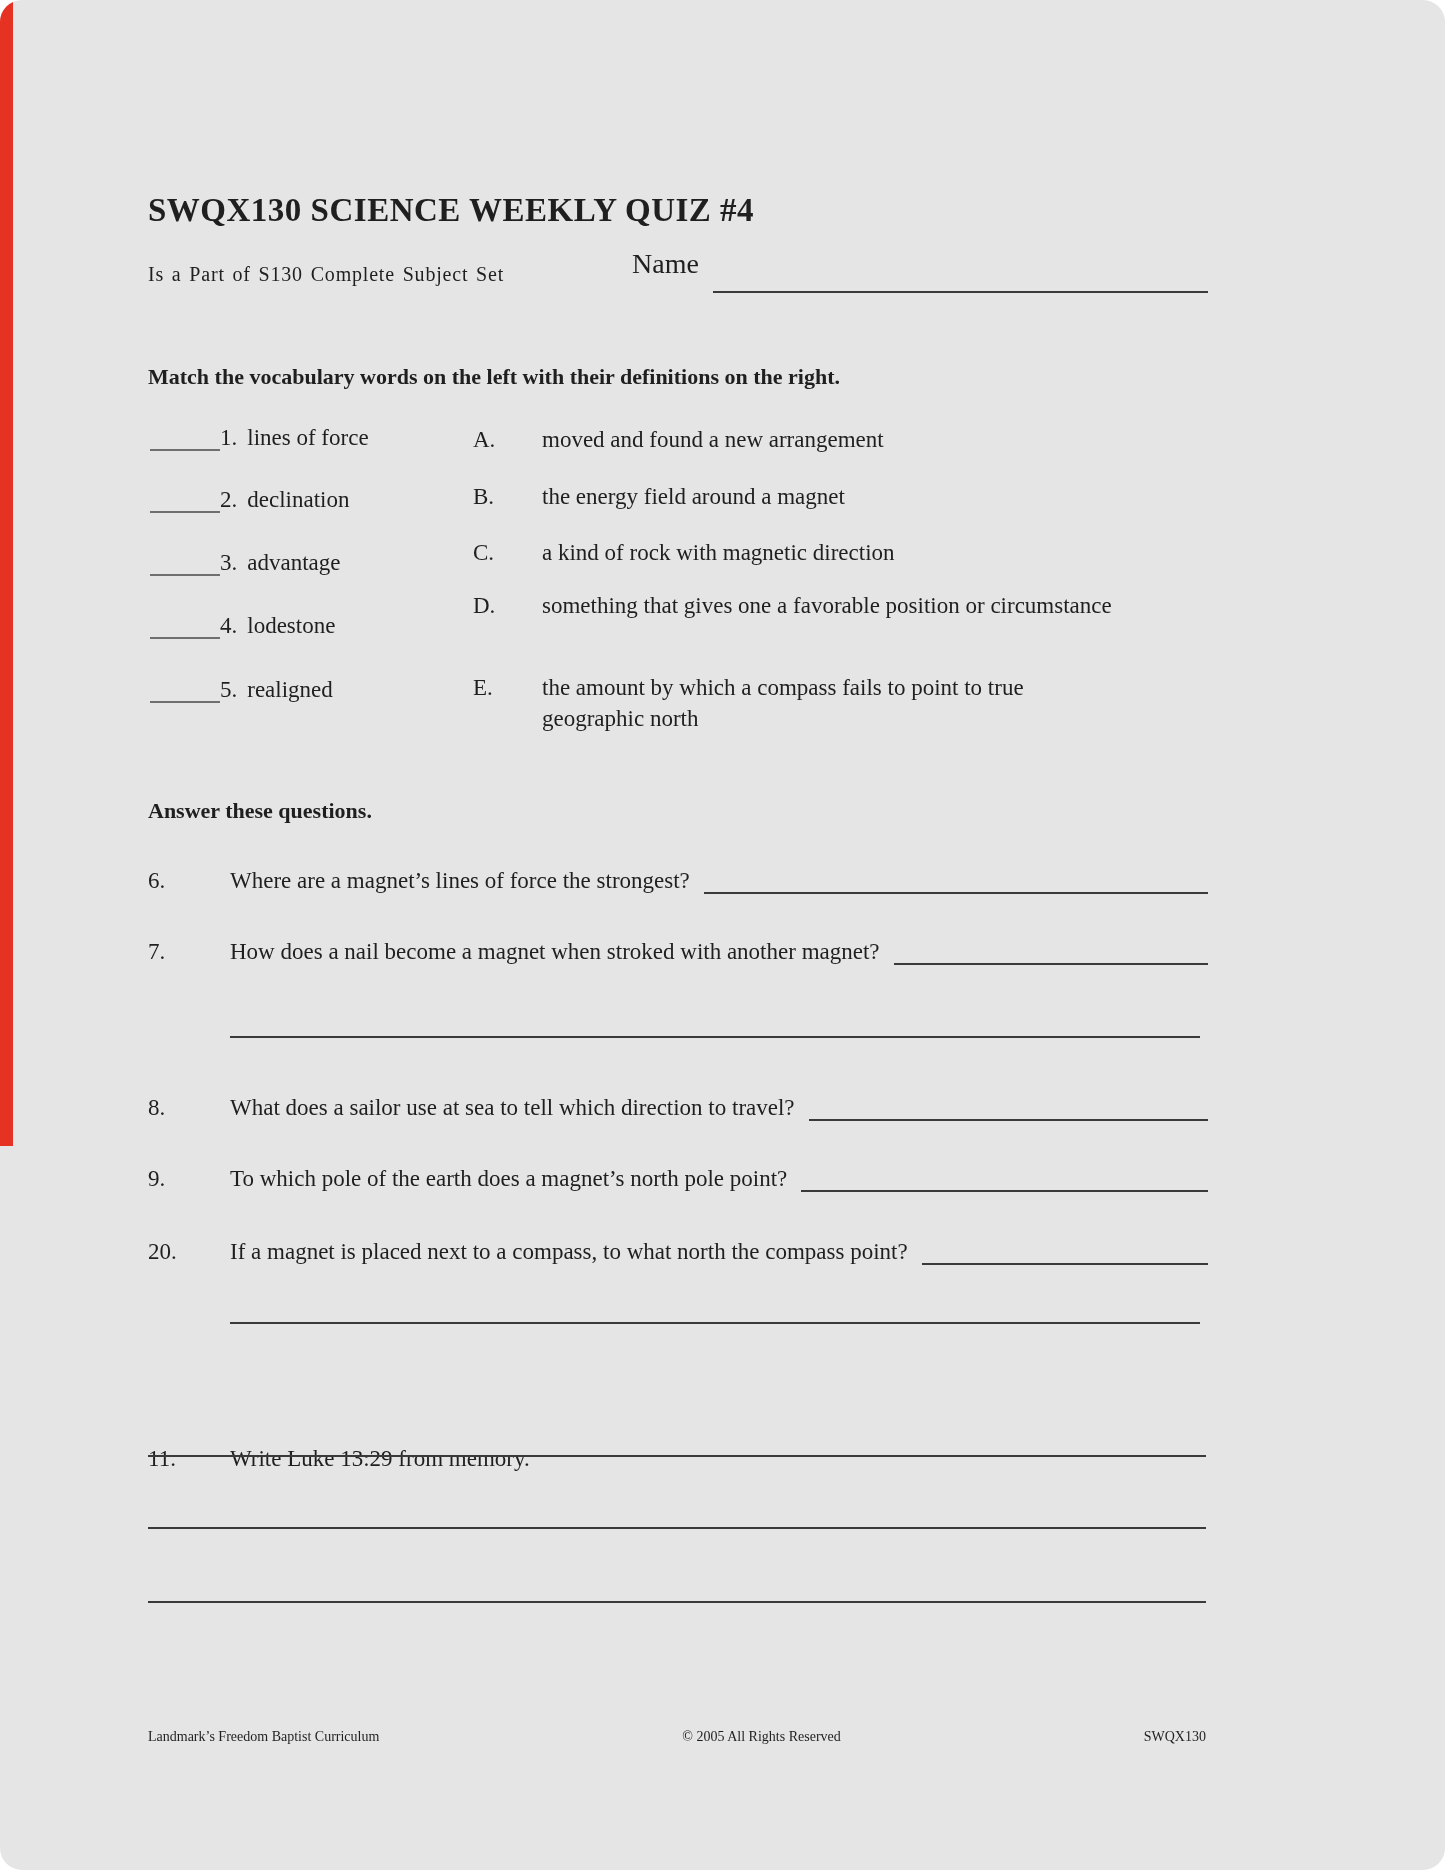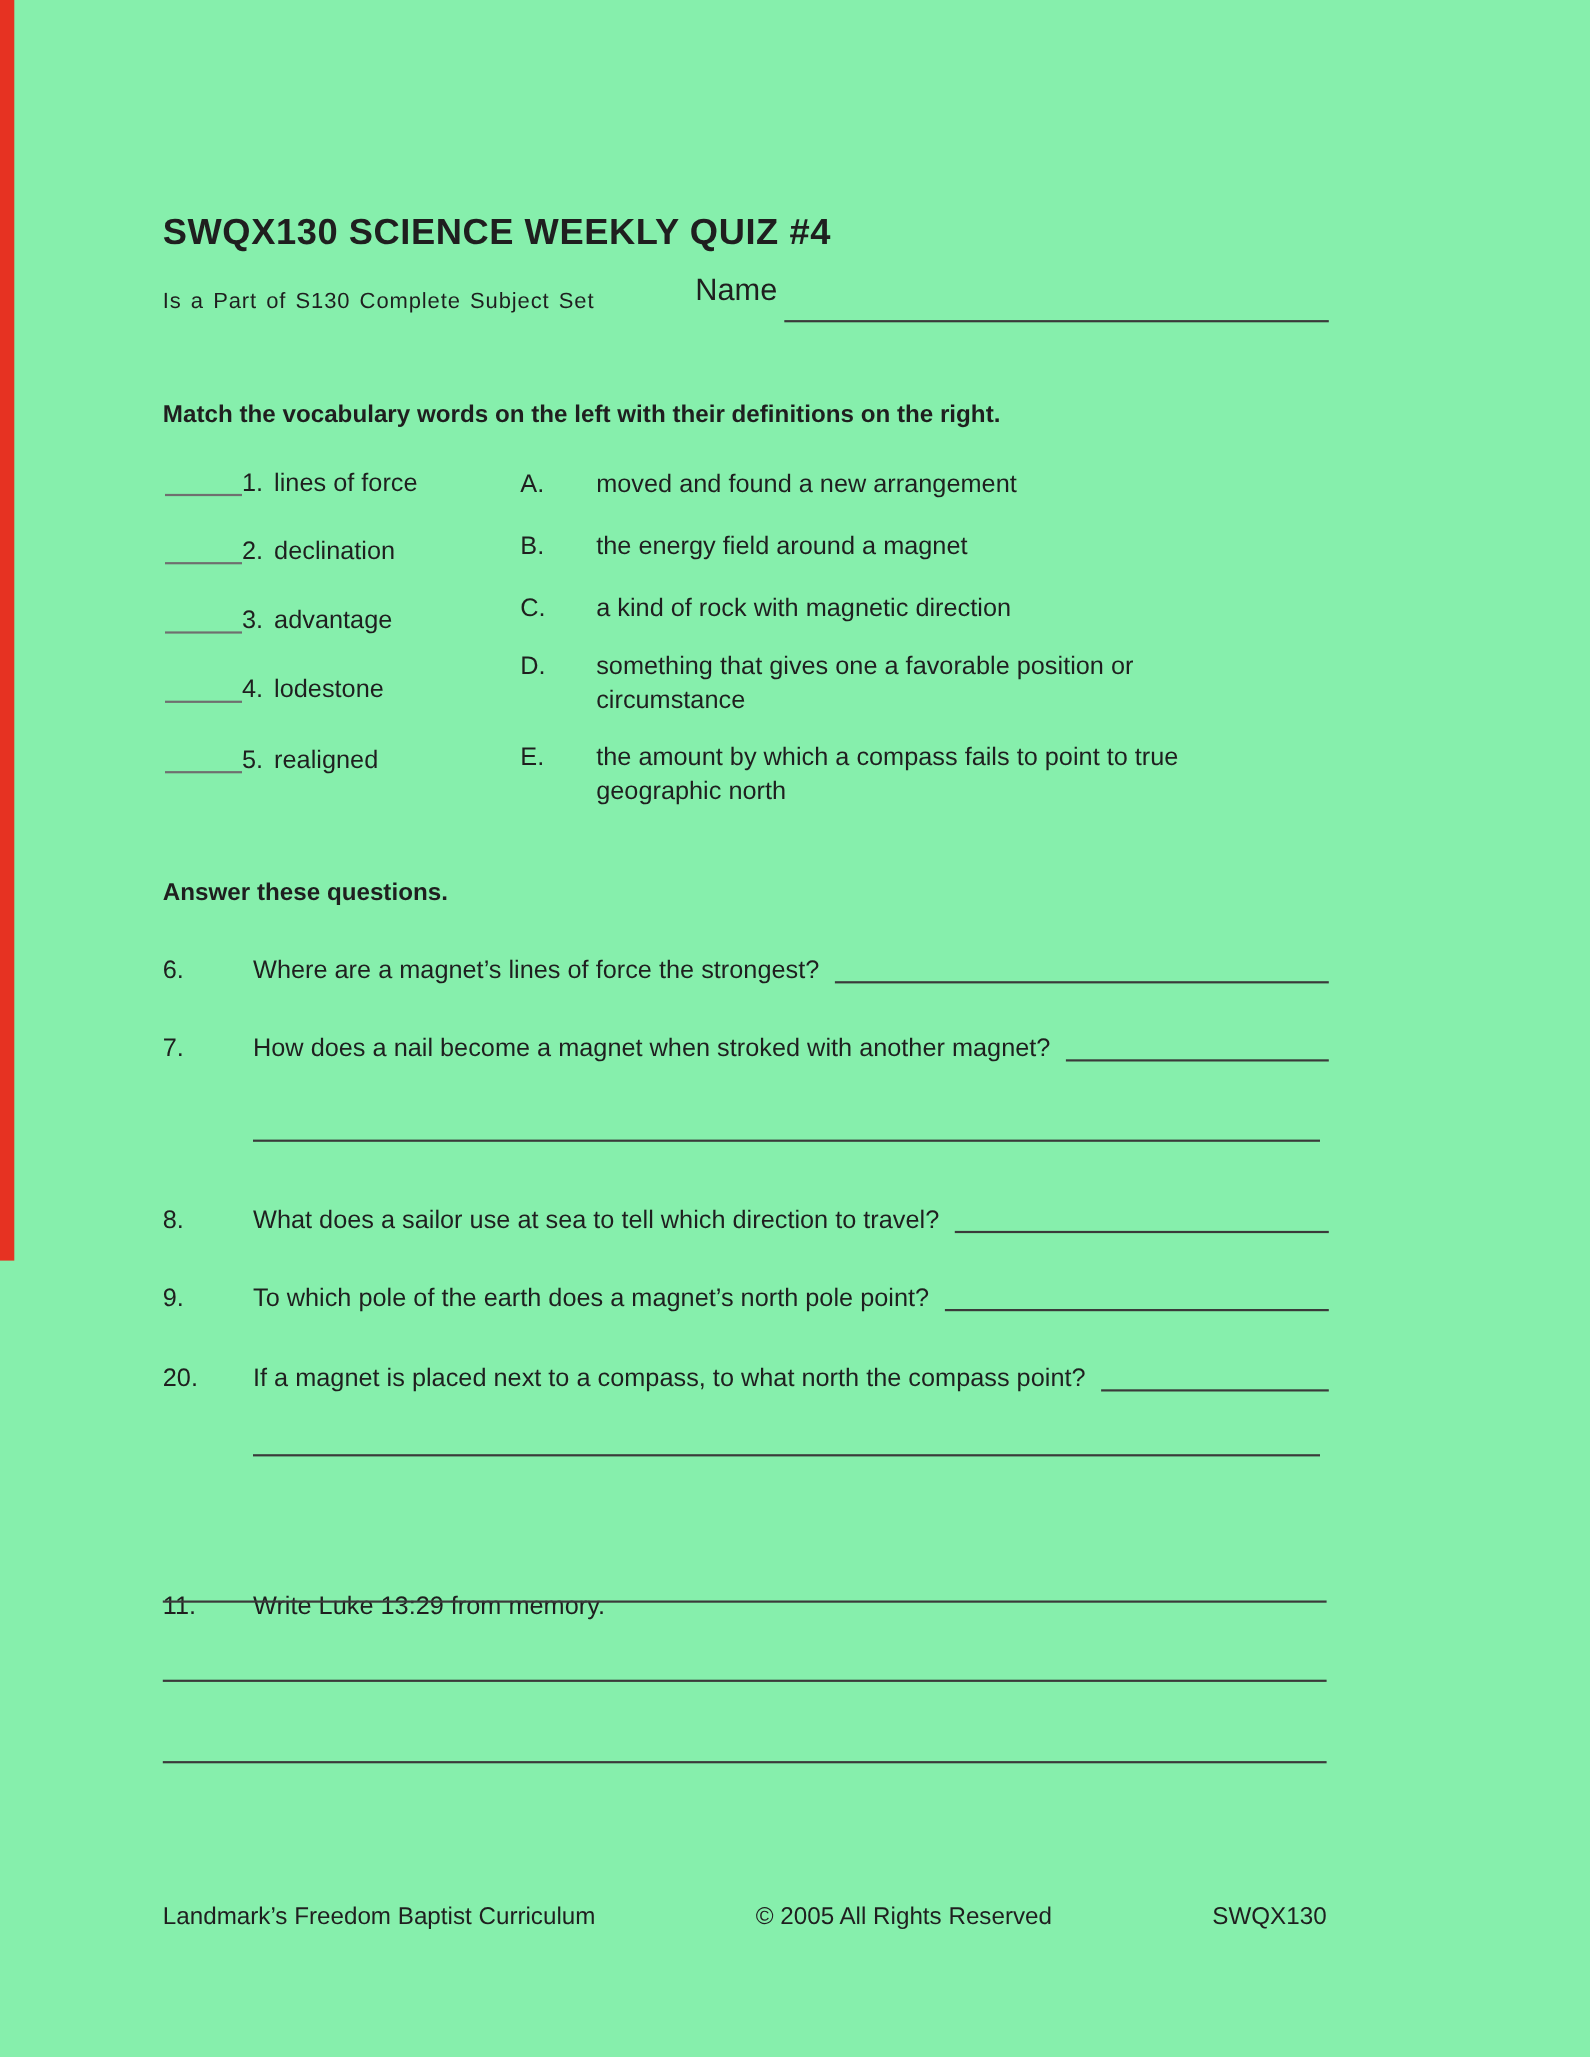--- a/index.html
+++ b/index.html
@@ -4,24 +4,25 @@
 <style>
   html, body {
     margin: 0;
     padding: 0;
     background: #ffffff;
   }
   .page {
     position: relative;
     width: 1445px;
     height: 1870px;
-    background: #86efac;
-    font-family: Liberation Sans, sans-serif;
+    background: #e5e5e5;
+    font-family: Liberation Serif, serif;
     color: var(--text, #1f1f1f);
     overflow: hidden;
+    border-radius: 22px;
   }
   .abs { position: absolute; }
 
   
   .stripe {
     position: absolute;
     left: 0; top: 0;
     width: 13px; height: 1146px;
     background: var(--stripe_red, #e63222);
   }
@@ -123,21 +124,21 @@
   .rule-indent { left: 230px; width: 970px; }
   .rule-full { left: 148px; width: 1058px; }
 
   
   .footer {
     left: 148px; top: 1729px;
     width: 1058px;
     display: flex;
     justify-content: space-between;
     align-items: baseline;
-    font-size: 22px;
+    font-size: 14px;
     white-space: nowrap;
   }
 </style>
 </head>
 <body>
 
 <div class="page">
 
   <div class="stripe"></div>
 

